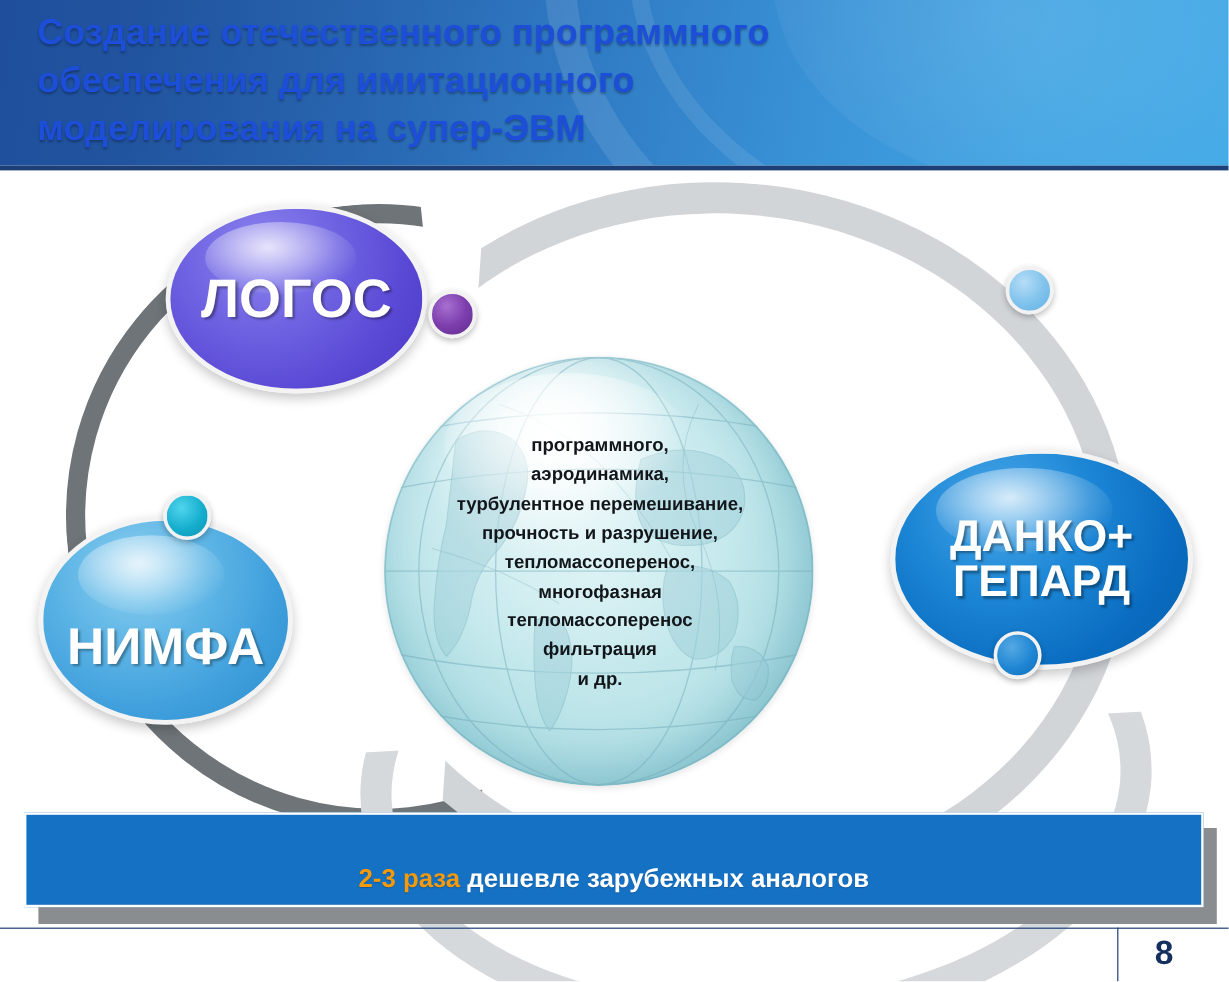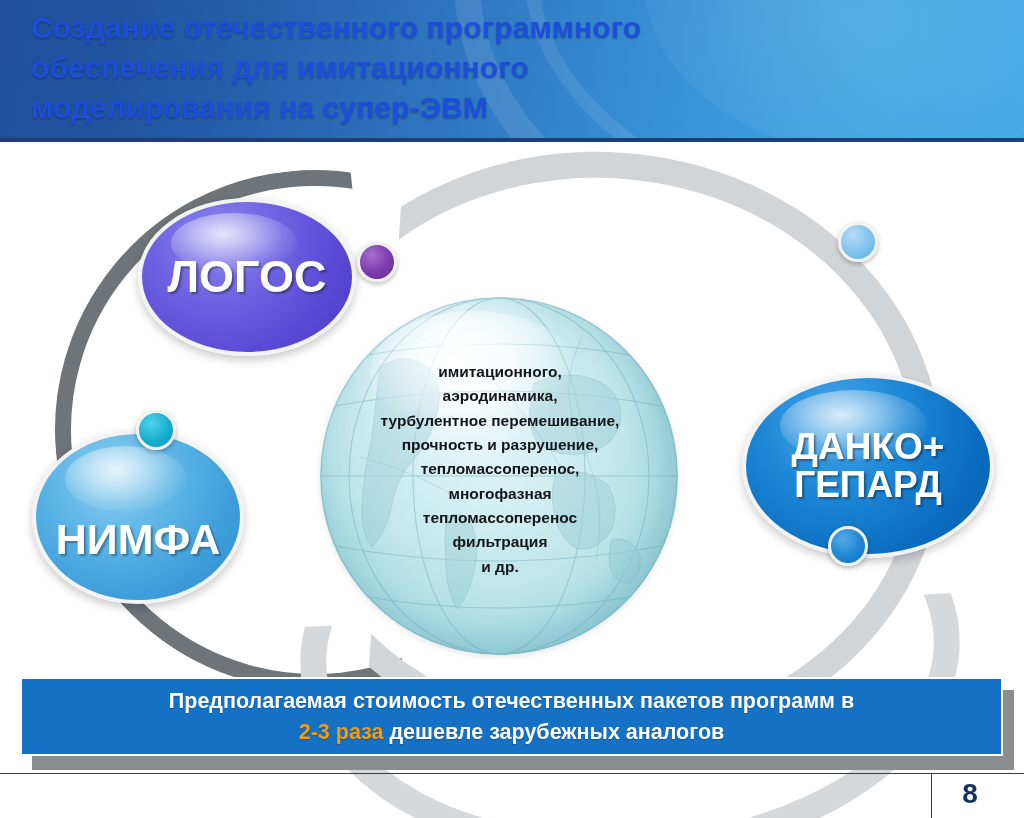--- a/index.html
+++ b/index.html
@@ -189,21 +189,21 @@
     left: 14%; top: 7%;
     width: 60%; height: 40%;
     border-radius: 50%;
     background: radial-gradient(ellipse at 42% 35%, rgba(255,255,255,0.78), rgba(255,255,255,0.18) 55%, rgba(255,255,255,0) 78%);
     z-index: 2;
     pointer-events: none;
   }
 
   
   #ell-logos {
-    left: 138px; top: 56px; width: 218px; height: 158px;
+    left: 138px; top: 28px; width: 218px; height: 158px;
     background: radial-gradient(circle at 36% 24%, #8d85ee 0%, #6f63e2 36%, #5b4ad6 66%, #4a38c4 100%);
   }
   #ell-logos .lbl { color: #ffffff; font-size: 45px; text-shadow: 2px 2px 2px rgba(0,0,0,0.35); }
 
   
   #ell-legak {
     left: 600px; top: 14px; width: 248px; height: 168px;
     background: radial-gradient(circle at 38% 24%, #eef7fd 0%, #d2e9f9 32%, #b9ddf4 62%, #a4d2f0 100%);
   }
   #ell-legak .lbl { color: #000000; font-size: 39px; letter-spacing: -0.5px; }
@@ -342,21 +342,21 @@
         <g fill="none" stroke="#5a96a8" stroke-width="0.8" opacity="0.5">
           <path d="M96 40 Q150 58 186 96 Q220 134 244 176"></path>
           <path d="M262 40 Q236 92 262 148 Q288 204 276 262"></path>
           <path d="M40 160 Q100 176 146 206"></path>
         </g>
       </svg>
       <div class="globe-gloss"></div>
     </div>
 
     <div class="globe-text">
-      <div>имитационного,</div>
+      <div>программного,</div>
       <div>аэродинамика,</div>
       <div>турбулентное перемешивание,</div>
       <div>прочность и разрушение,</div>
       <div>тепломассоперенос,</div>
       <div>многофазная</div>
       <div>тепломассоперенос</div>
       <div>фильтрация</div>
       <div>и др.</div>
     </div>
 
@@ -381,21 +381,21 @@
 
     <div class="dot" id="dot-logos"></div>
     <div class="dot" id="dot-legak"></div>
     <div class="dot" id="dot-nimfa"></div>
     <div class="dot" id="dot-danko"></div>
   </div>
 
   <div class="banner-shadow"></div>
   <div class="banner">
     <div class="banner-text">
-      <span>Предполагаемая стоимость отечественных пакетов программ в</span><br>
+      <br>
       <span class="hl">2-3 раза</span><span> дешевле зарубежных аналогов</span>
     </div>
   </div>
 
   <div class="footer-rule"></div>
   <div class="footer-div"></div>
   <div class="page-num">8</div>
 
 </div>
 

